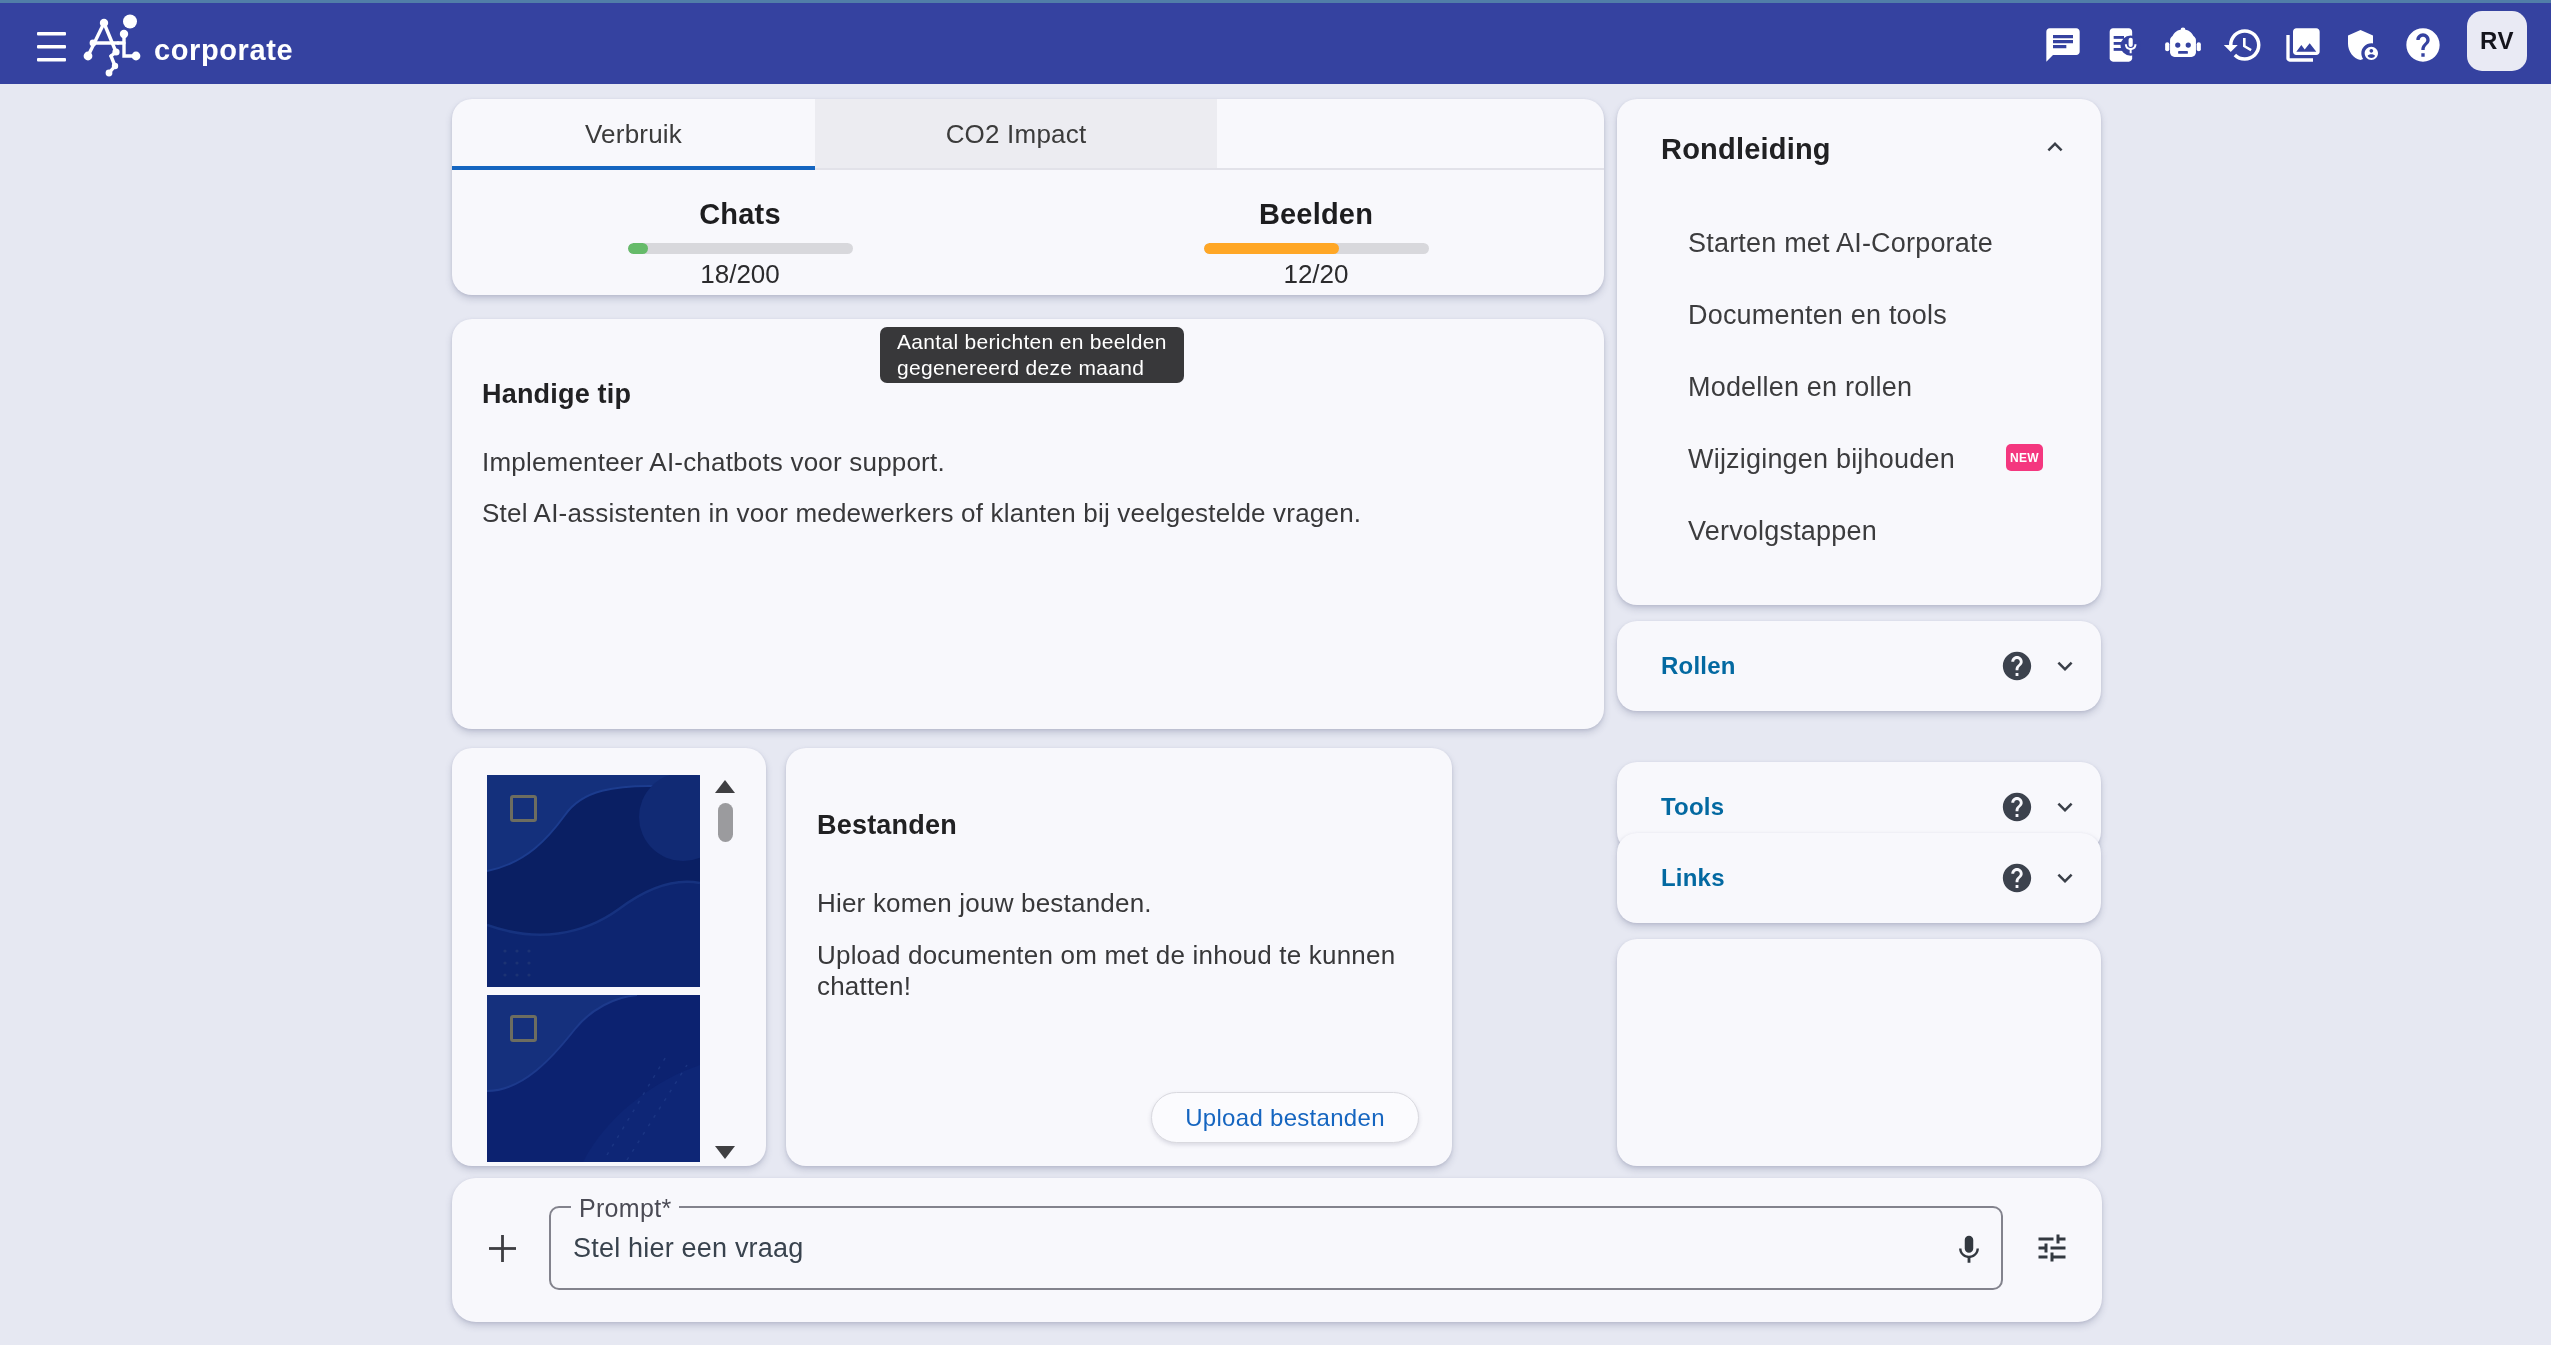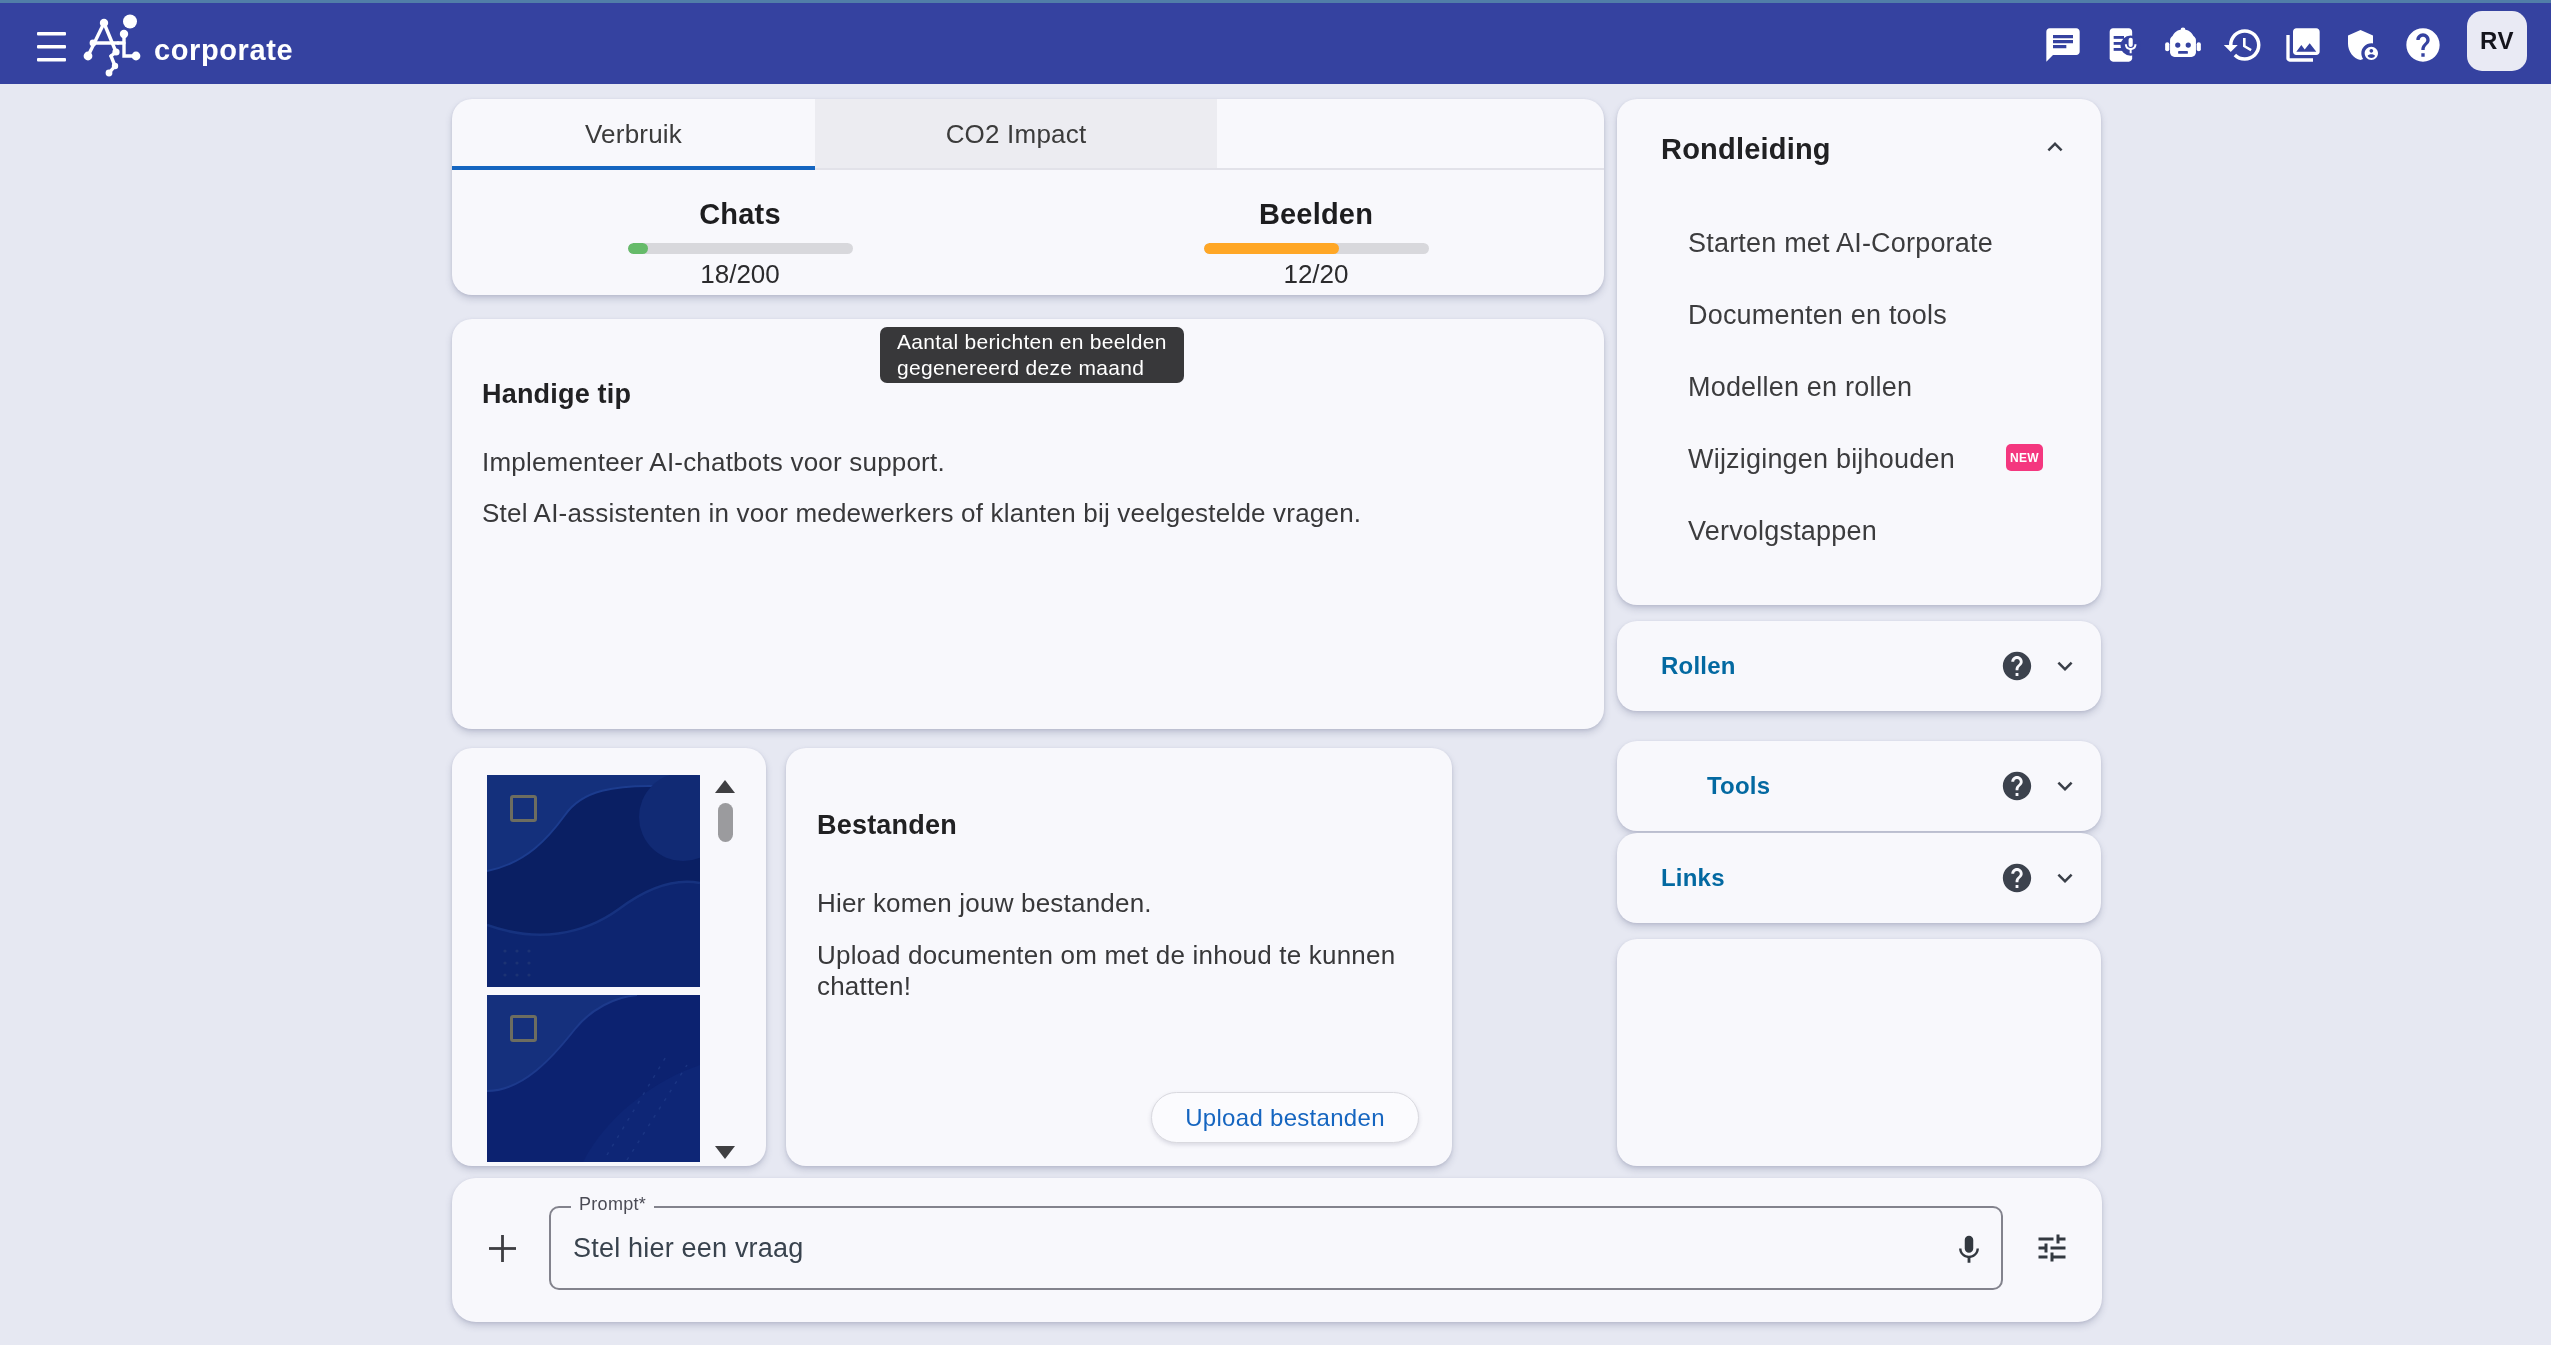--- a/index.html
+++ b/index.html
@@ -119,36 +119,36 @@
   .tour-item-2 { top:273px; }
   .tour-item-3 { top:345px; }
   .tour-item-4 { top:417px; }
   .new-badge {
     position:absolute; left:389px; top:345px; width:37px; height:27px; border-radius:5px;
     background:#f4377f; color:#fff; font-size:12px; font-weight:700; letter-spacing:0.4px;
     display:flex; align-items:center; justify-content:center;
   }
 
   .section-card { left:1617px; width:484px; height:90px; display:flex; align-items:center; }
-  .sec-rollen { top:621px; } .sec-tools { top:741px;padding-left:46px; } .sec-links { top:833px; }
+  .sec-rollen { top:621px; } .sec-tools { top:762px; } .sec-links { top:833px; }
   .section-title { margin-left:44px; font-size:24px; font-weight:700; color:#0369a1; letter-spacing:0.2px; flex:1; }
   .sec-help { width:44px; height:44px; margin-right:4px; }
   .sec-chev { width:44px; height:44px; margin-right:14px; }
   .filler-card { left:1617px; top:939px; width:484px; height:227px; }
 
   
   .prompt-card { left:452px; top:1178px; width:1650px; height:144px; border-radius:24px; }
   .plus-btn { position:absolute; left:26px; top:46px; width:48px; height:48px; }
   .prompt-field {
     position:absolute; left:97px; top:28px; width:1454px; height:84px;
     border:2px solid #83838d; border-radius:10px;
   }
   .prompt-label {
     position:absolute; left:20px; top:-14px; padding:0 8px;
-    background:#f8f8fc; font-size:18px; color:#4b4b55; letter-spacing:0.3px;
+    background:#f8f8fc; font-size:25px; color:#4b4b55; letter-spacing:0.3px;
   }
   .prompt-input {
     position:absolute; left:22px; top:2px; width:1360px; height:76px;
     border:none; outline:none; background:transparent;
     font-family:inherit; font-size:27px; color:#323c47; letter-spacing:0.2px;
   }
   .prompt-input::placeholder { color:#39434e; opacity:1; }
   .mic-btn { position:absolute; right:8px; top:18px; width:48px; height:48px; }
   .tune-btn { position:absolute; left:1576px; top:46px; width:48px; height:48px; }
 

